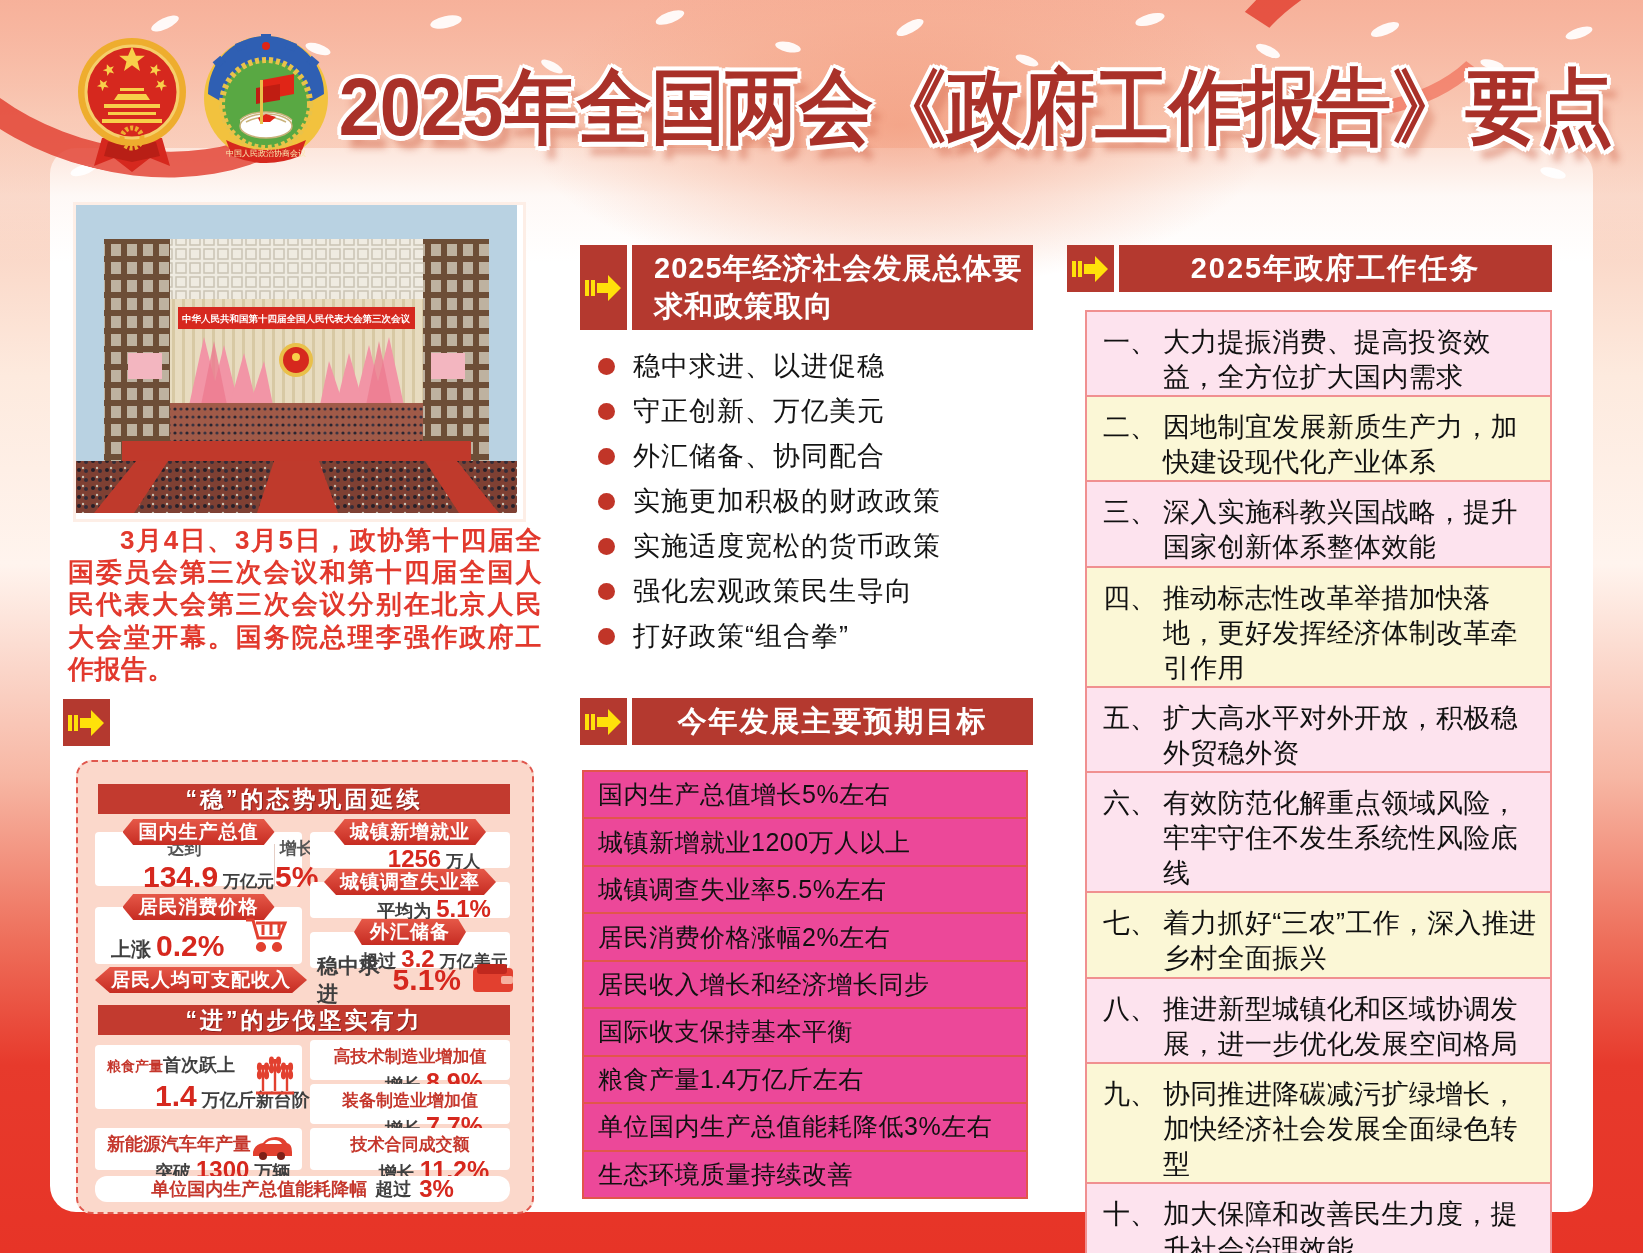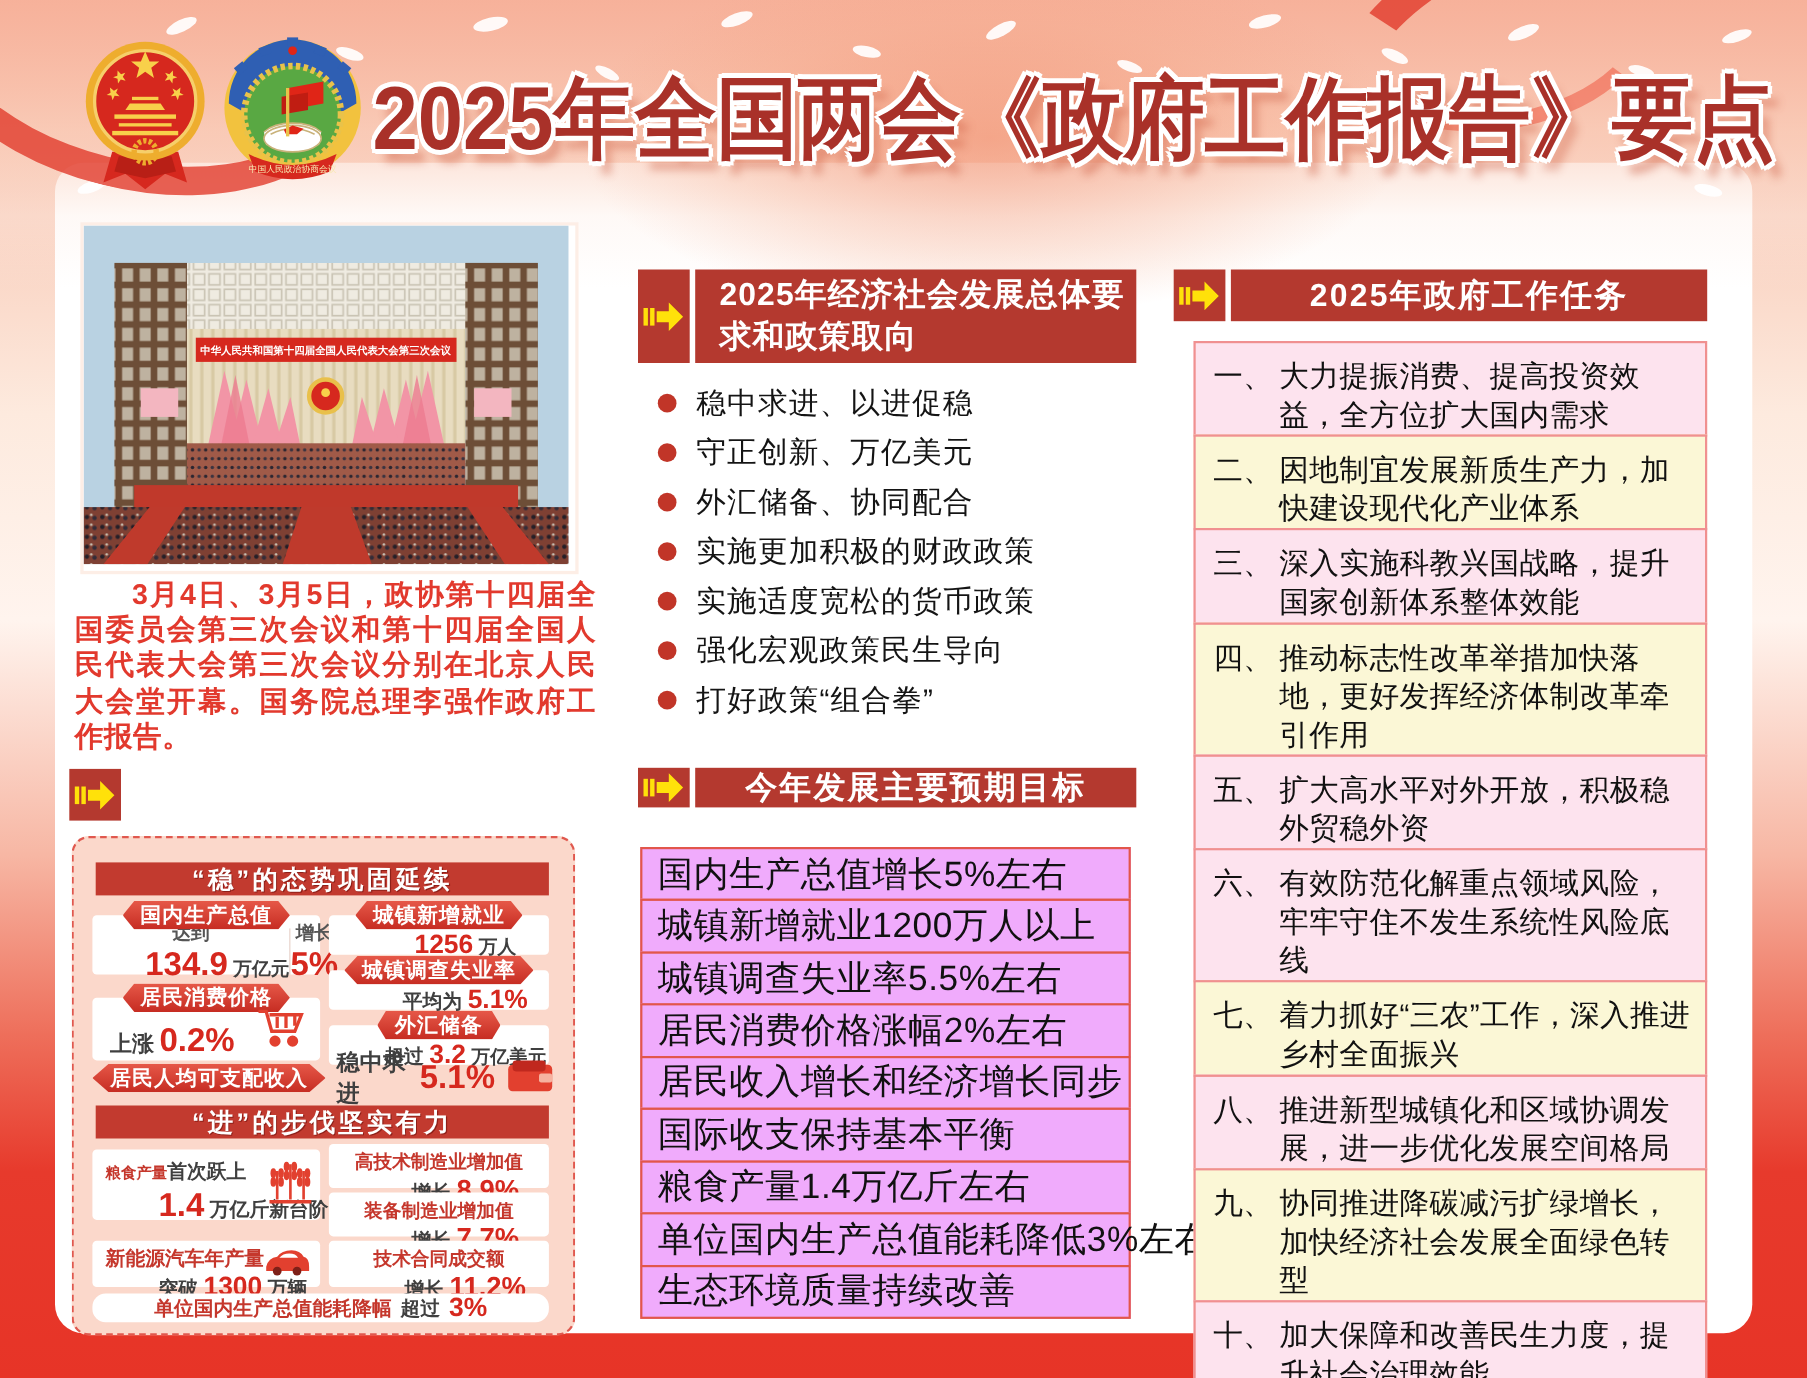--- a/index.html
+++ b/index.html
@@ -29,21 +29,21 @@
   
   .sechead{position:absolute;display:flex;z-index:5;}
   .sechead .arrowbox{width:47px;background:#b4392f;display:flex;align-items:center;justify-content:center;margin-right:5px;flex:0 0 47px;}
   .sechead .bar{flex:1;background:#b4392f;color:#fff;font-weight:900;display:flex;align-items:center;justify-content:center;letter-spacing:2px;}
   .sechead.twoline .bar{justify-content:flex-start;padding-left:22px;font-size:29px;line-height:1.28;letter-spacing:1px;text-align:left;}
   .sechead.oneline .bar{font-size:30px;}
   
   .photo{position:absolute;left:73px;top:202px;width:447px;height:314px;z-index:5;border:3px solid #fdeee6;background:#fff;}
   .intro{position:absolute;left:68px;top:524px;width:474px;z-index:5;
     font-size:26px;font-weight:900;color:#e2392d;line-height:1.24;text-align:justify;text-indent:2em;letter-spacing:.5px;}
-  .panel{position:absolute;left:65px;top:760px;width:454px;height:450px;z-index:5;
+  .panel{position:absolute;left:76px;top:760px;width:454px;height:450px;z-index:5;
     background:#fbd8cb;border:2px dashed #e0584e;border-radius:16px;}
   .pbar{position:absolute;left:20px;width:412px;height:30px;background:#c23a2f;color:#fff;
     font-weight:900;font-size:23px;letter-spacing:3px;display:flex;align-items:center;justify-content:center;
     text-shadow:1px 1px 0 #8e2019;}
   .card{position:absolute;background:#fff;border-radius:4px;}
   .ribbon{position:absolute;top:-13px;left:50%;transform:translateX(-50%);height:26px;padding:0 16px;
     background:linear-gradient(180deg,#e65848,#c62c22);color:#fff;font-weight:900;font-size:19px;white-space:nowrap;
     display:flex;align-items:center;clip-path:polygon(7% 0,93% 0,100% 50%,93% 100%,7% 100%,0 50%);letter-spacing:1px;}
   .vrow{display:flex;align-items:baseline;justify-content:center;gap:5px;white-space:nowrap;padding-left:48px;}
   .pre{color:#555;font-weight:bold;font-size:17px;}
@@ -52,22 +52,22 @@
   .numL{color:#d6281e;font-weight:900;font-size:30px;}
   .unit{color:#3f3f3f;font-weight:bold;font-size:17px;}
   .rlab{color:#c5372c;font-weight:900;font-size:14px;}
   .gdp-half{flex:1;display:flex;flex-direction:column;align-items:center;justify-content:center;}
   
   .bullets{position:absolute;left:598px;top:352px;width:440px;z-index:5;display:flex;flex-direction:column;gap:17px;}
   .bullet{display:flex;align-items:center;gap:18px;height:28px;}
   .bullet .dot{width:17px;height:17px;border-radius:50%;background:#c13528;flex:0 0 17px;}
   .bullet .btxt{font-size:27px;color:#141414;letter-spacing:1px;white-space:nowrap;}
   .targets{position:absolute;left:582px;top:770px;width:446px;height:429px;z-index:5;display:flex;flex-direction:column;}
-  .trow{flex:1;background:#f0abfc;border:2px solid #e2564b;margin-top:-2px;display:flex;align-items:center;
-    padding-left:14px;font-size:32px;color:#111;letter-spacing:.5px;white-space:nowrap;}
+  .trow{flex:1;background:#ec4899;border:2px solid #e2564b;margin-top:-2px;display:flex;align-items:center;
+    padding-left:14px;font-size:25px;color:#111;letter-spacing:.5px;white-space:nowrap;}
   .trow:first-child{margin-top:0;}
   
   .tasks{position:absolute;left:1085px;top:310px;width:467px;height:900px;z-index:5;display:flex;flex-direction:column;}
   .task{flex:1;border:2px solid #f09090;margin-top:-2px;display:flex;padding:13px 8px 0 16px;box-sizing:border-box;}
   .task:first-child{margin-top:0;}
   .task.pink{background:#fde3ee;}
   .task.yellow{background:#fbf7d6;}
   .task .tnum{flex:0 0 60px;font-size:27px;color:#111;line-height:1.3;}
   .task .ttext{flex:1;font-size:27px;color:#111;line-height:1.3;letter-spacing:.3px;}
   .icon-right{position:absolute;right:8px;top:50%;transform:translateY(-50%);}
@@ -417,21 +417,21 @@
   <div class="bullet">
       <span class="dot"></span>
       <span class="btxt">强化宏观政策民生导向</span>
     </div>
   <div class="bullet">
       <span class="dot"></span>
       <span class="btxt">打好政策“组合拳”</span>
     </div>
 </div>
 
-<div class="sechead oneline" style="left:580px;top:698px;width:453px;height:36px;">
+<div class="sechead oneline" style="left:580px;top:698px;width:453px;height:47px;">
   <div class="arrowbox">
     <svg width="40" height="36" viewBox="0 0 40 36">
         <g fill="#ffe10a">
           <rect x="1" y="10" width="4" height="16"></rect>
           <rect x="7" y="10" width="4" height="16"></rect>
           <polygon points="13,13 24,13 24,5 37,18 24,31 24,23 13,23"></polygon>
         </g>
       </svg>
   </div>
   <div class="bar" style="font-size:29px;">今年发展主要预期目标</div>

